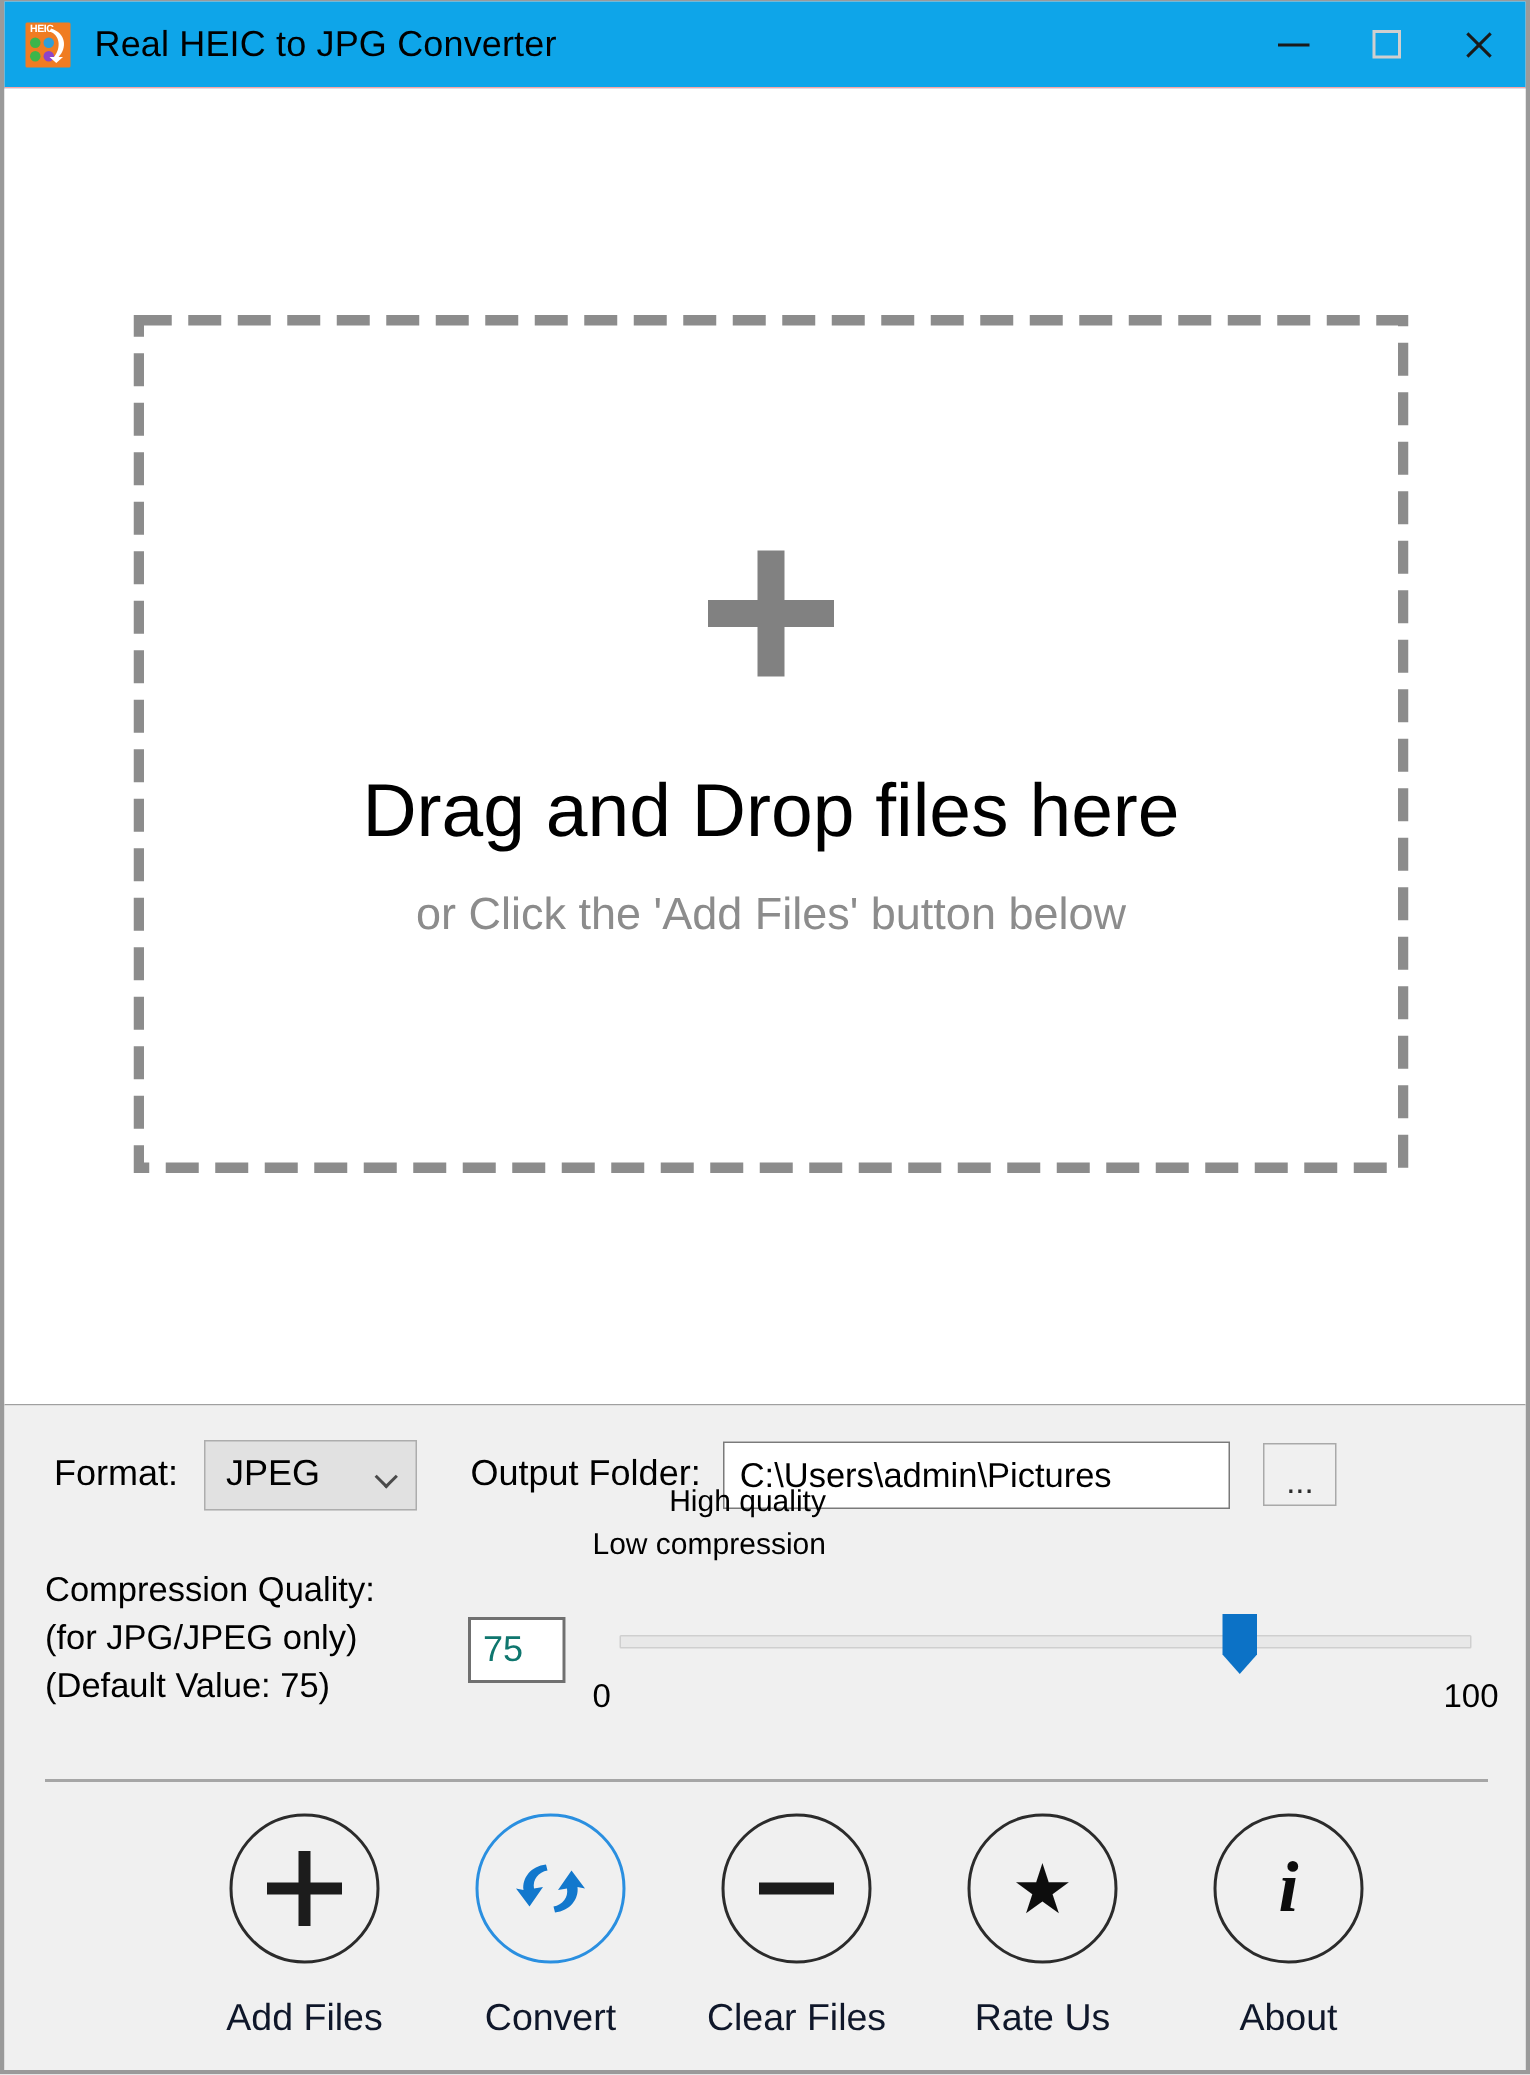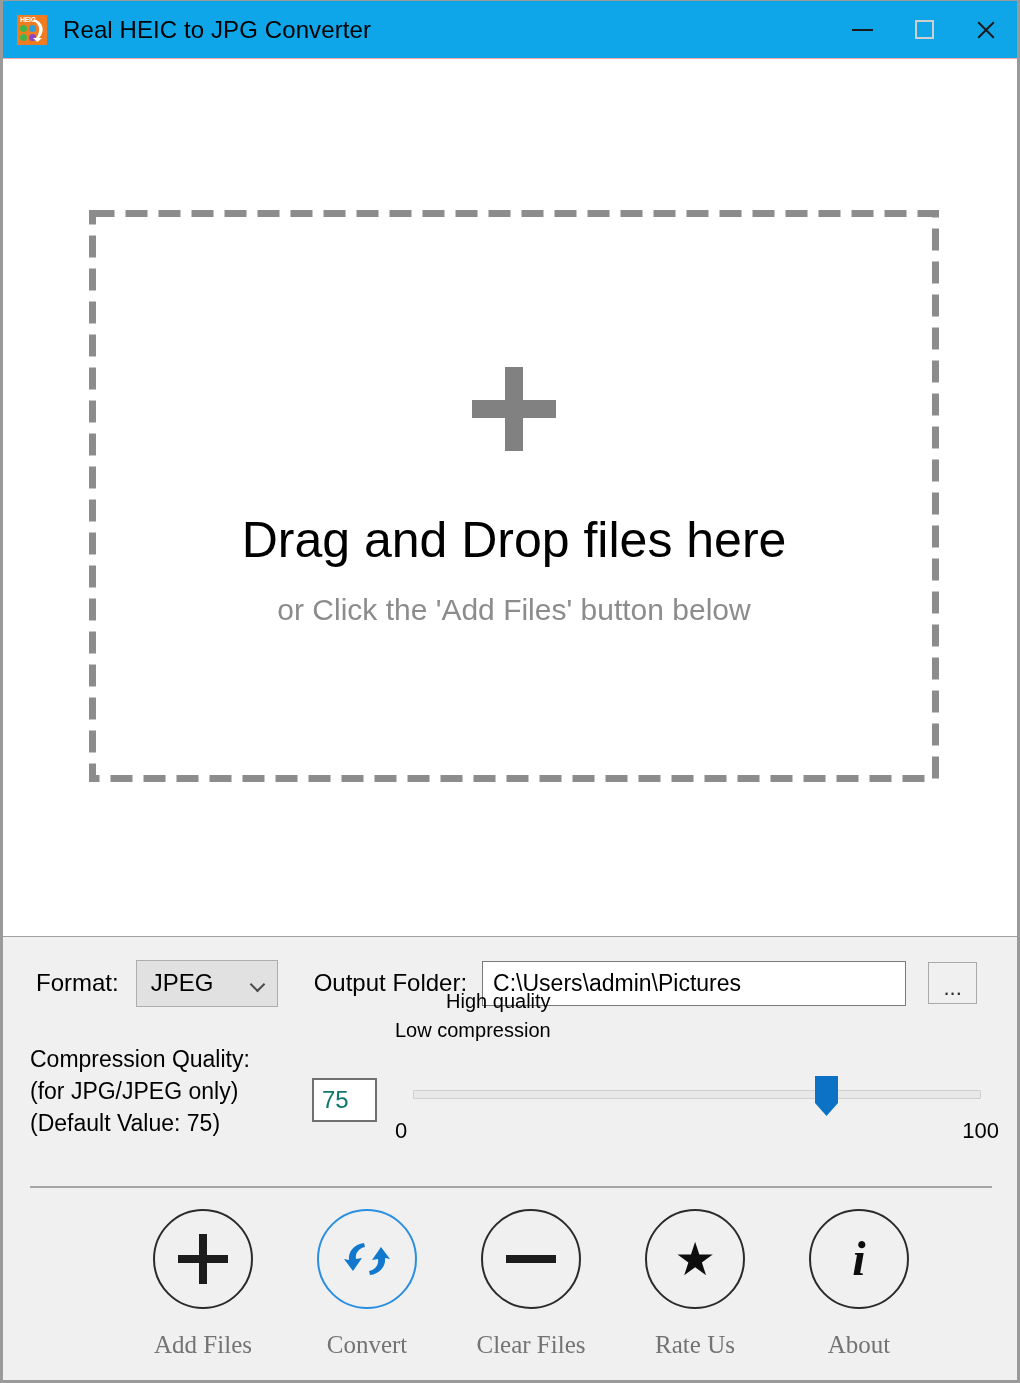--- a/index.html
+++ b/index.html
@@ -250,21 +250,21 @@
     width: 9px; height: 9px;
     border-right: 2px solid #4a4a4a;
     border-bottom: 2px solid #4a4a4a;
     transform: rotate(45deg);
   }
 
   .out-label { margin-left: 36px; }
 
   .folder-input {
     margin-left: 15px;
-    width: 424px;
+    width: 338px;
     height: 45px;
     background: #ffffff;
     border: 1px solid #7a7a7a;
     box-sizing: border-box;
     display: flex;
     align-items: center;
     padding-left: 10px;
     font-size: 23px;
     color: #000000;
     font-family: "Liberation Sans", sans-serif;
@@ -403,23 +403,23 @@
     box-sizing: border-box;
     display: flex;
     align-items: center;
     justify-content: center;
     background: transparent;
   }
   .action .circle.accent { border-color: #2a8fe0; }
   .action .act-label {
     margin-top: 22px;
     font-size: 25px;
-    color: #737373;
-    white-space: nowrap;
-    font-family: Liberation Serif, serif;
+    color: #0f172a;
+    white-space: nowrap;
+    font-family: Liberation Sans, sans-serif;
   }
 
   .glyph-plus {
     position: relative;
     width: 50px; height: 50px;
   }
   .glyph-plus::before, .glyph-plus::after {
     content: "";
     position: absolute;
     background: #1c1c1c;

